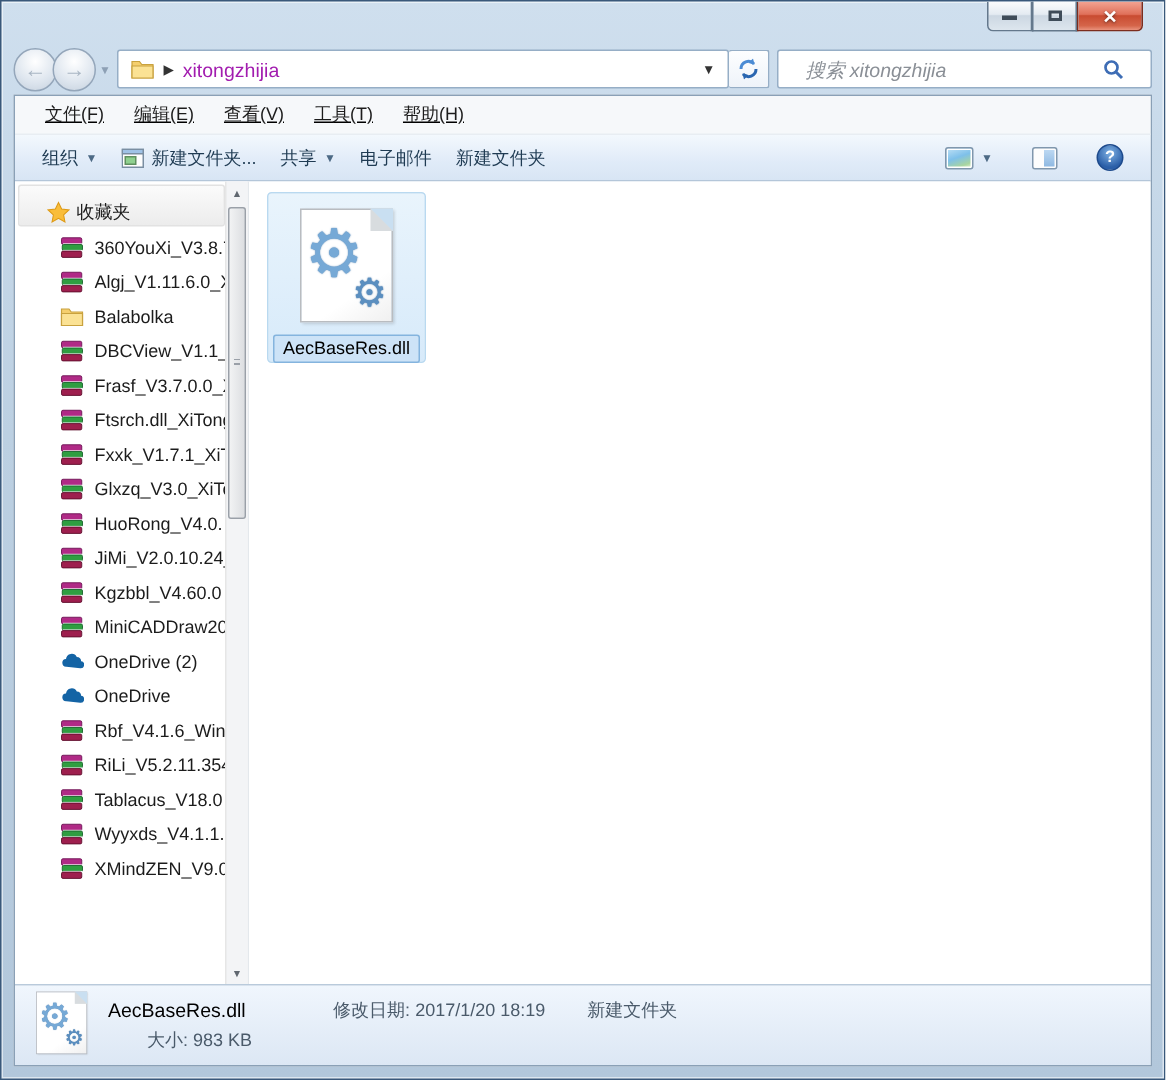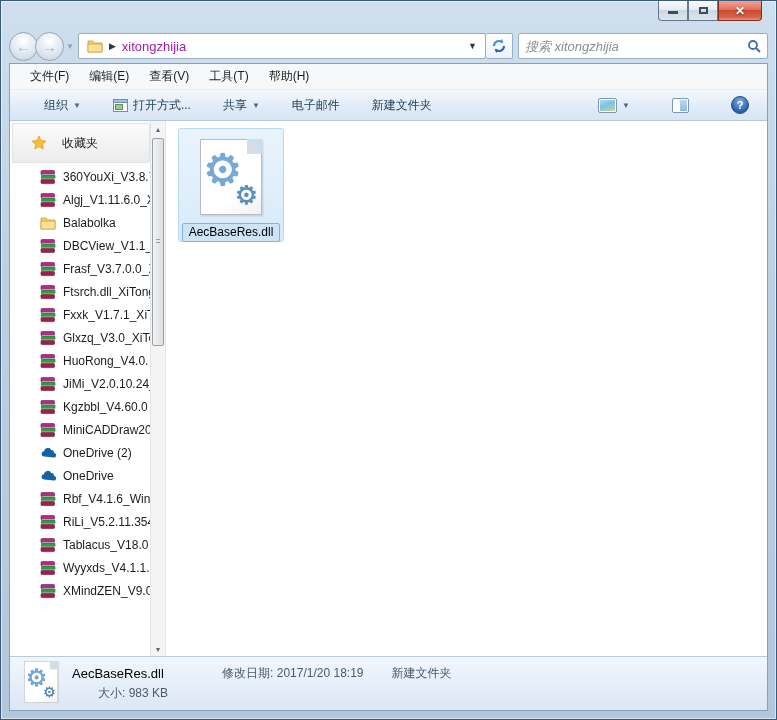--- a/index.html
+++ b/index.html
@@ -28,51 +28,51 @@
   .navdrop { color:#8da0b5; font-size:8px; margin:0 4px 0 2px; }
   .addressbar { height:26px; flex:0 0 408px; background:#fff; border:1px solid #96aec6; border-radius:2px;
     display:flex; align-items:center; padding:0 4px; }
   .addr-folder { margin:0 4px; }
   .addr-caret { font-size:9px; color:#333; margin:0 6px 0 2px; }
   .addr-text { font-size:13px; color:#a21caf; flex:1; }
   .addr-dd { font-size:9px; color:#333; padding:0 4px; }
   .refreshbtn { height:26px; width:27px; border:1px solid #96aec6; border-left:none; border-radius:2px;
     background:linear-gradient(#fdfeff,#eef3f9); display:flex; align-items:center; justify-content:center; margin-right:5px; }
   .searchbox { height:26px; flex:1; background:#fff; border:1px solid #96aec6; border-radius:2px;
-    display:flex; align-items:center; padding:0 6px; }
+    display:flex; align-items:center; padding:0 18px; }
   .searchbox input { flex:1; border:none; outline:none; font-size:13px; font-family:"Liberation Sans",sans-serif; color:#222; background:transparent; }
   .searchbox input::placeholder { color:#8a8f96; font-style:italic; }
 
   
   .client { position:absolute; left:8px; top:62px; right:8px; bottom:8px;
     background:#fff; border:1px solid #8aa0b6; display:flex; flex-direction:column; }
 
   .menubar { height:26px; background:#f6f8fa; border-bottom:1px solid #e8edf2;
-    display:flex; align-items:center; padding-left:10px; }
+    display:flex; align-items:center; padding-left:10px;text-decoration:underline; }
   .menu-item { font-size:12px; color:#1c1c1c; padding:4px 10px; }
 
   .toolbar { height:31px; background:linear-gradient(#f3f8fd,#e0ebf8 60%,#d8e5f4);
     border-bottom:1px solid #b4c6d9; display:flex; align-items:center; padding:0 10px; }
-  .tbtn { font-size:12px; color:#1f3b53; padding:4px 8px; display:flex; align-items:center; gap:5px;margin-left:16px; }
+  .tbtn { font-size:12px; color:#1f3b53; padding:4px 8px; display:flex; align-items:center; gap:5px; }
   .tbtn .dd { font-size:8px; color:#4d6a85; }
   .toolbar-right { margin-left:auto; display:flex; align-items:center; gap:10px; }
   .views-ic { width:19px; height:15px; border:1px solid #8097ad; border-radius:2px;
     background:linear-gradient(160deg,#bfe1f6 0%,#7ec0ea 45%,#a9d5a0 80%,#e8f4d8); box-shadow:inset 0 0 0 1px #fff; }
   .preview-ic { width:17px; height:15px; border:1px solid #8097ad; border-radius:2px; background:#fdfdfd; position:relative; }
   .preview-ic::after { content:""; position:absolute; right:1px; top:1px; bottom:1px; width:45%;
     background:linear-gradient(#bcd8f2,#8fb9e2); }
   .help-ic { width:18px; height:18px; border-radius:50%; border:1px solid #1d4a8c;
     background:radial-gradient(circle at 50% 30%,#7fb2e4,#2b5fa8 70%);
     color:#fff; font-size:11px; font-weight:bold; display:flex; align-items:center; justify-content:center; }
 
   
   .body { flex:1; display:flex; min-height:0; }
   .sidebar { width:156px; position:relative; background:#fff; border-right:1px solid #e4e8ec; }
   .sidebar-inner { position:absolute; inset:0 15px 0 0; overflow:hidden; }
-  .fav-header { height:40px; margin:2px 0 2px 2px; display:flex; align-items:center; gap:15px; padding-left:18px;
+  .fav-header { height:28px; margin:2px 0 2px 2px; display:flex; align-items:flex-end; gap:4px; padding-left:18px;
     background:linear-gradient(#fbfbfb,#ececec); border:1px solid #e2e2e2; border-radius:2px; }
   .fav-header span.hlabel { font-size:12px; color:#1c1c1c; }
   .srow { height:23px; display:flex; align-items:center; gap:7px; padding-left:30px; white-space:nowrap; }
   .slabel { font-size:12px; color:#1c1c1c; overflow:hidden; max-width:100px; }
   .ic { display:none; width:16px; height:16px; flex:0 0 16px; }
   .srow.rar .ic-rar, .srow.folder .ic-folder, .srow.onedrive .ic-onedrive { display:inline-block; }
 
   
   .sb-scroll { position:absolute; top:0; right:0; bottom:0; width:15px; background:#f3f4f6; border-left:1px solid #e6e6e6; }
   .sb-up { position:absolute; top:1px; left:1px; right:1px; height:14px; display:flex; align-items:center; justify-content:center;
@@ -183,21 +183,21 @@
       <div class="tbtn">
         <span>组织</span>
         <span class="dd">▼</span>
       </div>
       <div class="tbtn">
         <svg width="15" height="13" viewBox="0 0 15 13">
           <rect x="0.5" y="0.5" width="14" height="12" fill="#fdfdfd" stroke="#7a8ea2"></rect>
           <rect x="0.5" y="0.5" width="14" height="3" fill="#9fc2e6" stroke="#7a8ea2"></rect>
           <rect x="2.5" y="5.5" width="7" height="5" fill="#8fd08f" stroke="#5f8f5f"></rect>
         </svg>
-        <span>打开方式...</span>
+        <span>新建文件夹...</span>
       </div>
       <div class="tbtn">
         <span>共享</span>
         <span class="dd">▼</span>
       </div>
       <div class="tbtn">
         <span>电子邮件</span>
       </div>
       <div class="tbtn">
         <span>新建文件夹</span>

